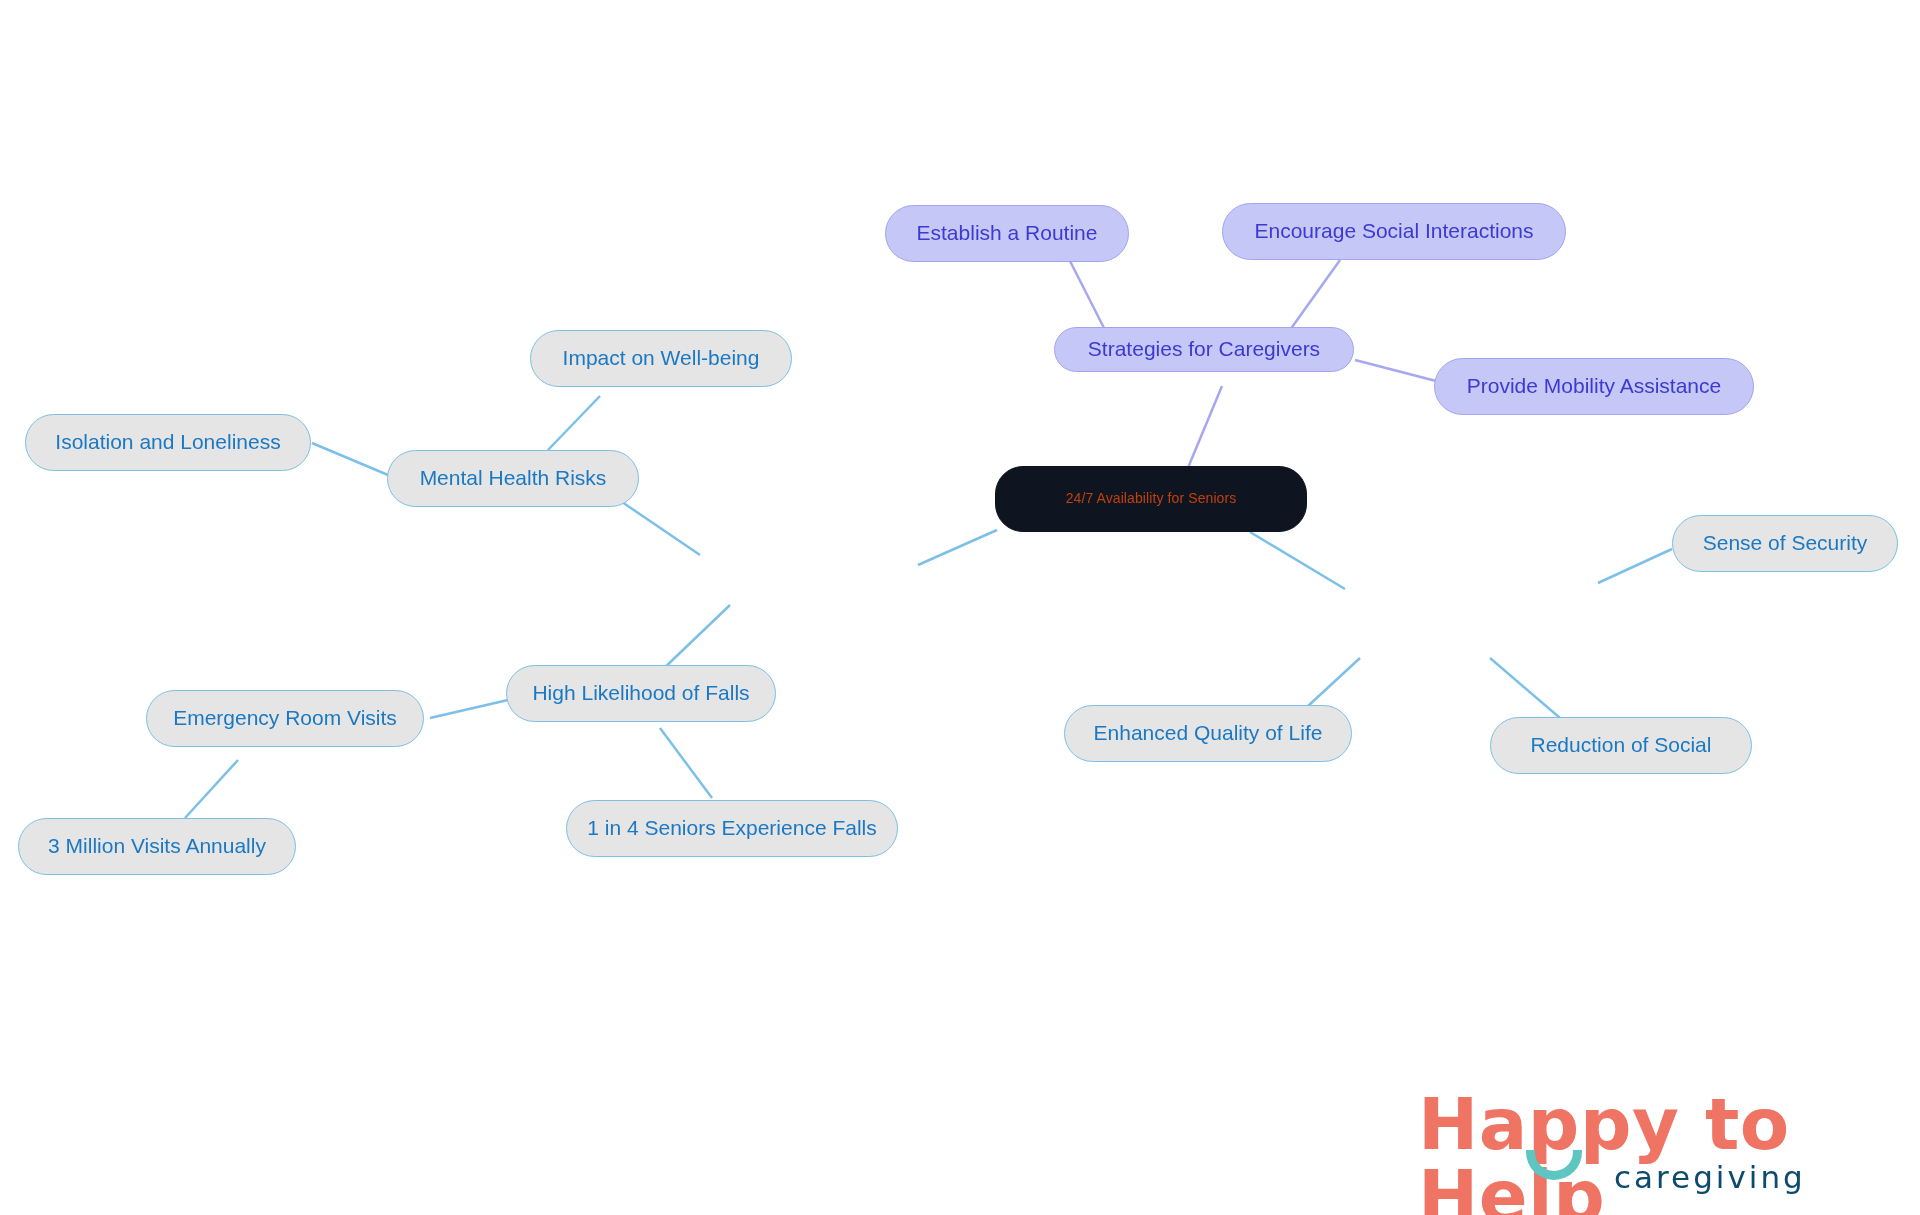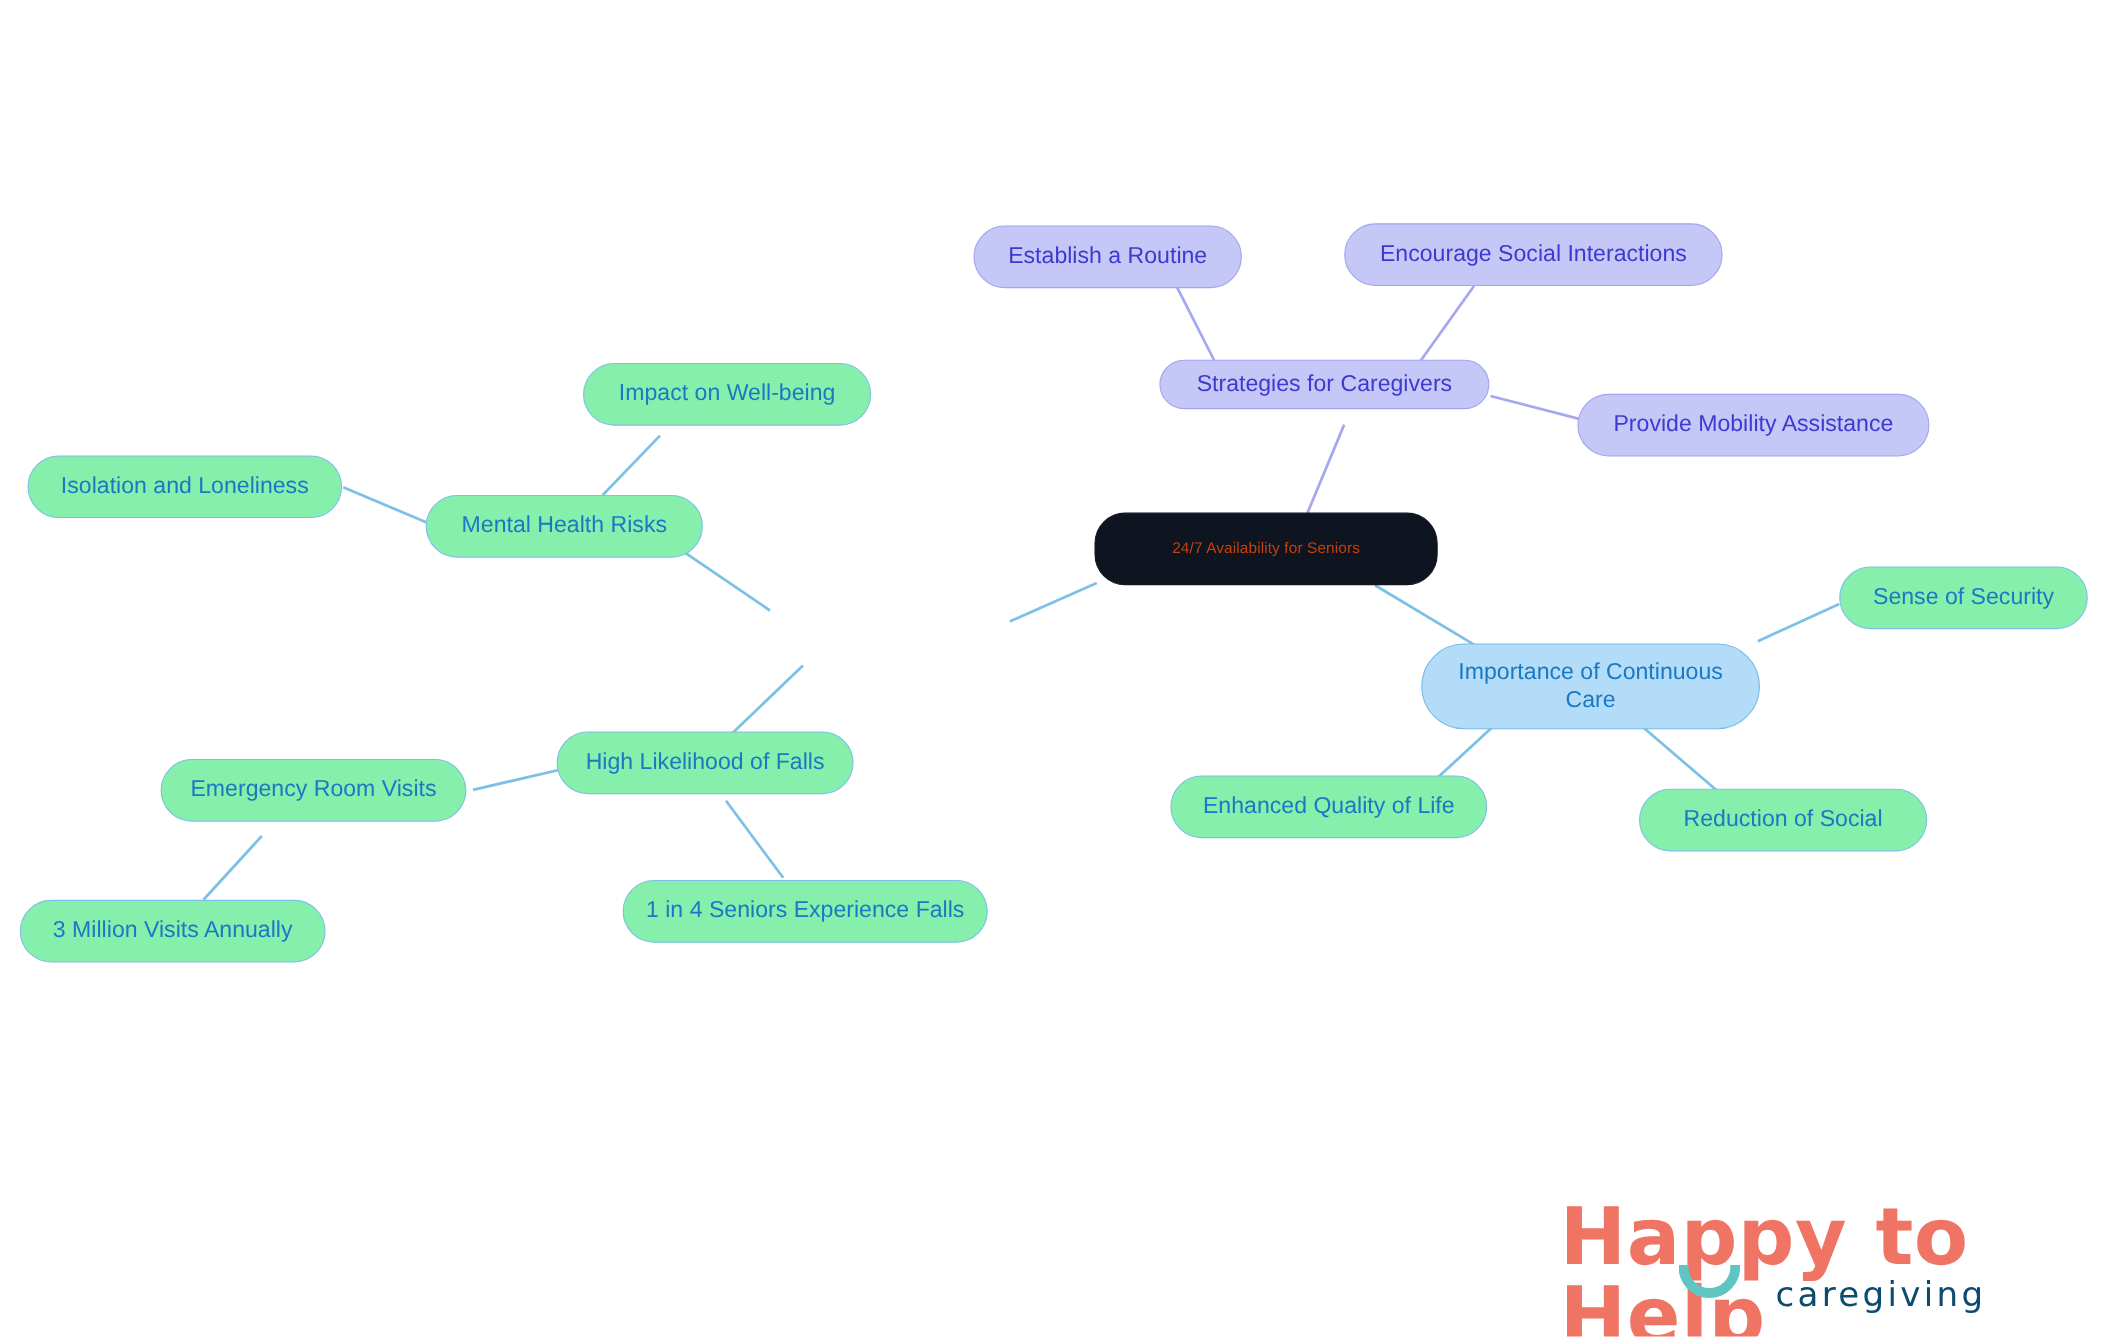--- a/index.html
+++ b/index.html
@@ -57,21 +57,21 @@
   }
 
   .node.purple {
     background: #c5c7f7;
     border-color: #a2a5ee;
     color: #3c3ad0;
     font-size: 21px;
   }
 
   .node.blue {
-    background: #86efac;
+    background: #e5e5e5;
     border-color: #7cc0e8;
     color: #1b78c2;
     font-size: 21px;
   }
 
   .node.blue-mid {
     background: #b3dcf9;
     border-color: #74bbe6;
     color: #1b78c2;
     font-size: 21px;
@@ -161,22 +161,20 @@
   <div class="node root" style="left:995px; top:466px; width:312px; height:66px;">24/7 Availability for Seniors</div>
 
   <div class="node purple" style="left:1054px; top:327px; width:300px; height:45px;">Strategies for Caregivers</div>
 
   <div class="node purple" style="left:885px; top:205px; width:244px; height:57px;">Establish a Routine</div>
 
   <div class="node purple" style="left:1434px; top:358px; width:320px; height:57px;">Provide Mobility Assistance</div>
 
   <div class="node purple" style="left:1222px; top:203px; width:344px; height:57px;">Encourage Social Interactions</div>
 
-  <div class="node blue-mid" style="left:1292px; top:585px; width:308px; height:78px;">Importance of Continuous
-Care</div>
 
   <div class="node blue" style="left:1672px; top:515px; width:226px; height:57px;">Sense of Security</div>
 
   <div class="node blue" style="left:1064px; top:705px; width:288px; height:57px;">Enhanced Quality of Life</div>
 
   <div class="node blue" style="left:1490px; top:717px; width:262px; height:57px;">Reduction of Social</div>
 
 
   <div class="node blue" style="left:387px; top:450px; width:252px; height:57px;">Mental Health Risks</div>
 

